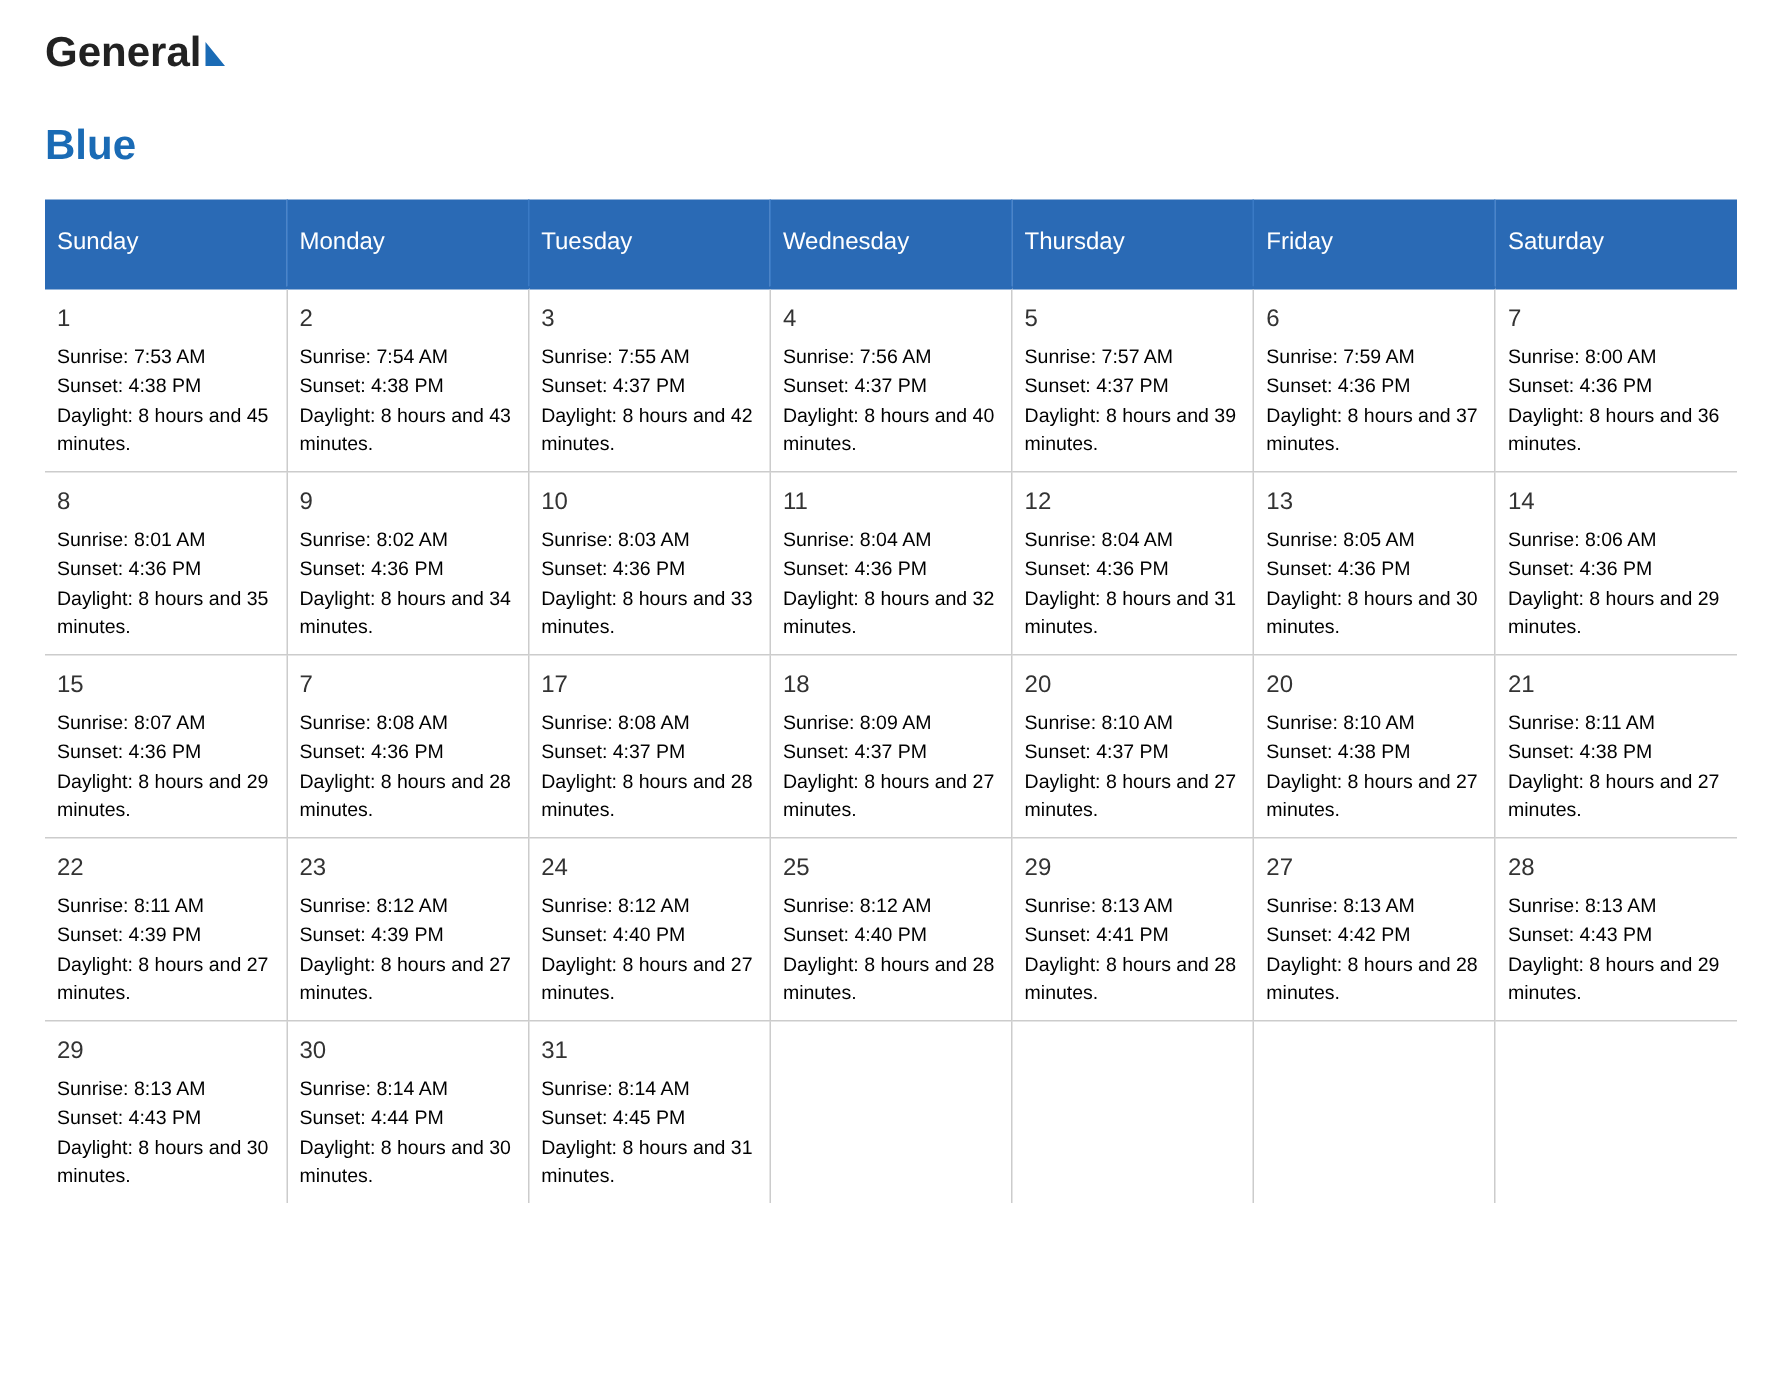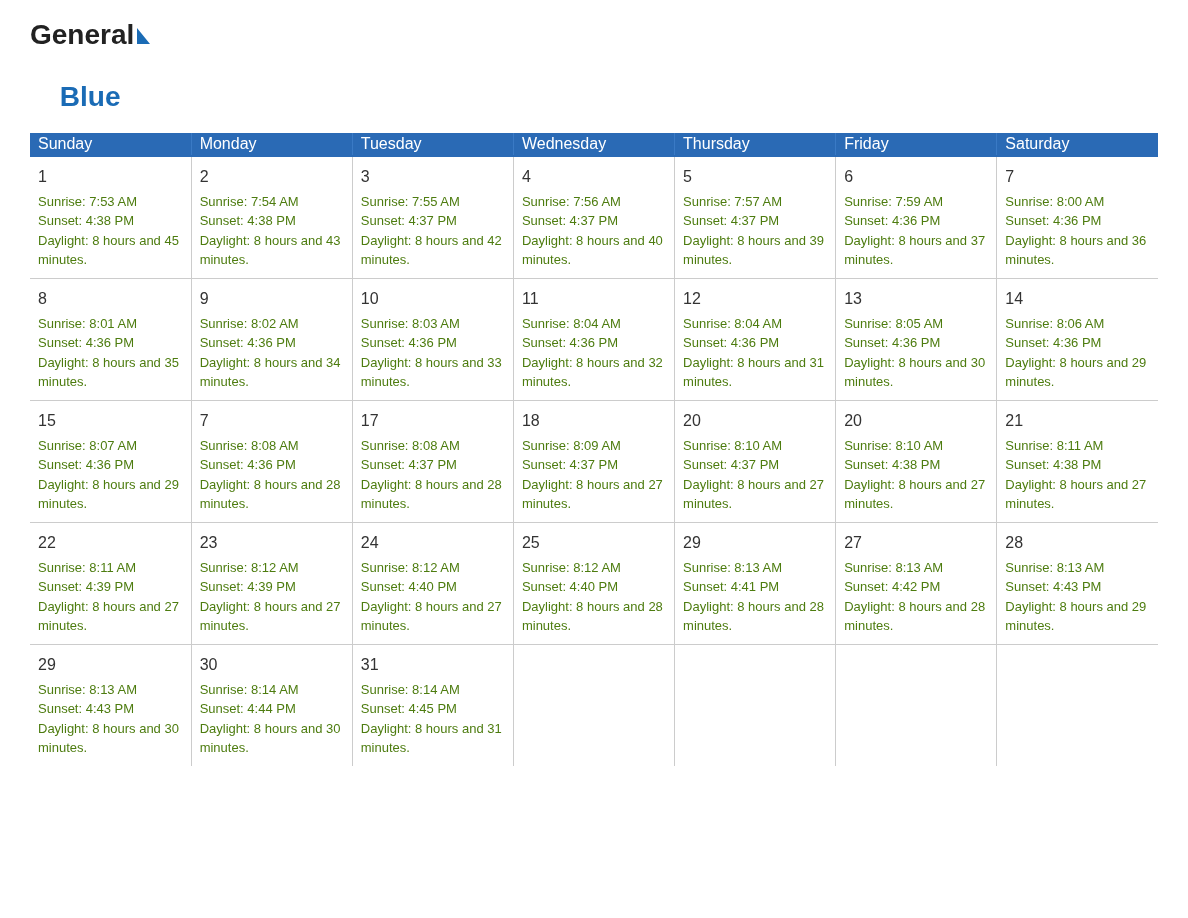--- a/index.html
+++ b/index.html
@@ -32,21 +32,21 @@
       color: #555;
     }
     table {
       width: 100%;
       border-collapse: collapse;
       table-layout: fixed;
     }
     thead tr th {
       background-color: #2a6ab5;
       color: #fff;
-      padding: 2px 8px;
+      padding: 20px 8px;
       text-align: left;
       font-size: 16px;
       font-weight: normal;
       border-right: 1px solid #3a7ac5;
     }
     thead tr th:last-child { border-right: none; margin-top: 44px; }
     tbody tr td {
       vertical-align: top;
       padding: 8px;
       border-right: 1px solid #ccc;
@@ -56,31 +56,30 @@
       min-height: 100px;
     }
     tbody tr td:last-child { border-right: none; }
     tbody tr:last-child td { border-bottom: none; }
     tbody tr td .day-num {
       font-size: 16px;
       display: block;
       margin-bottom: 3px;
     }
     tbody tr td .day-info {
-      color: #4d7c0f;
+      color: #000000;
       font-size: 13px;
     }
     .top-border-row td {
       border-top: 2px solid #2a6ab5;
     }
     .logo-block {
       display: flex;
       flex-direction: column;
       line-height: 1.1;
-      text-align: center;
     }
     .logo-row1 { display: flex; align-items: center; }
     .logo-row1 .text { font-size: 28px; font-weight: bold; color: #222; }
     .logo-row1 .arrow-shape {
       width: 0; height: 0;
       border-style: solid;
       border-width: 16px 0 0 13px;
       border-color: transparent transparent transparent #1a6bb5;
       margin-left: 3px;
       margin-top: 2px;

